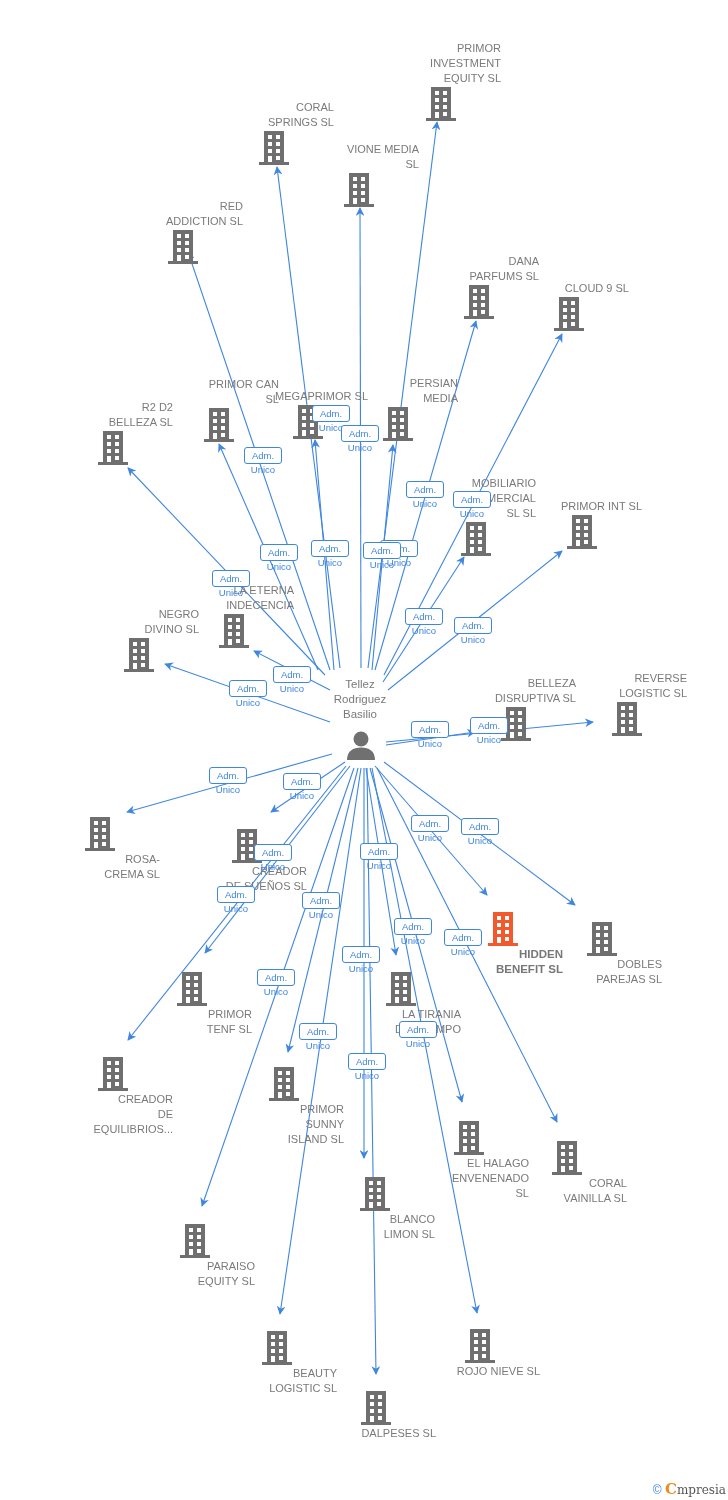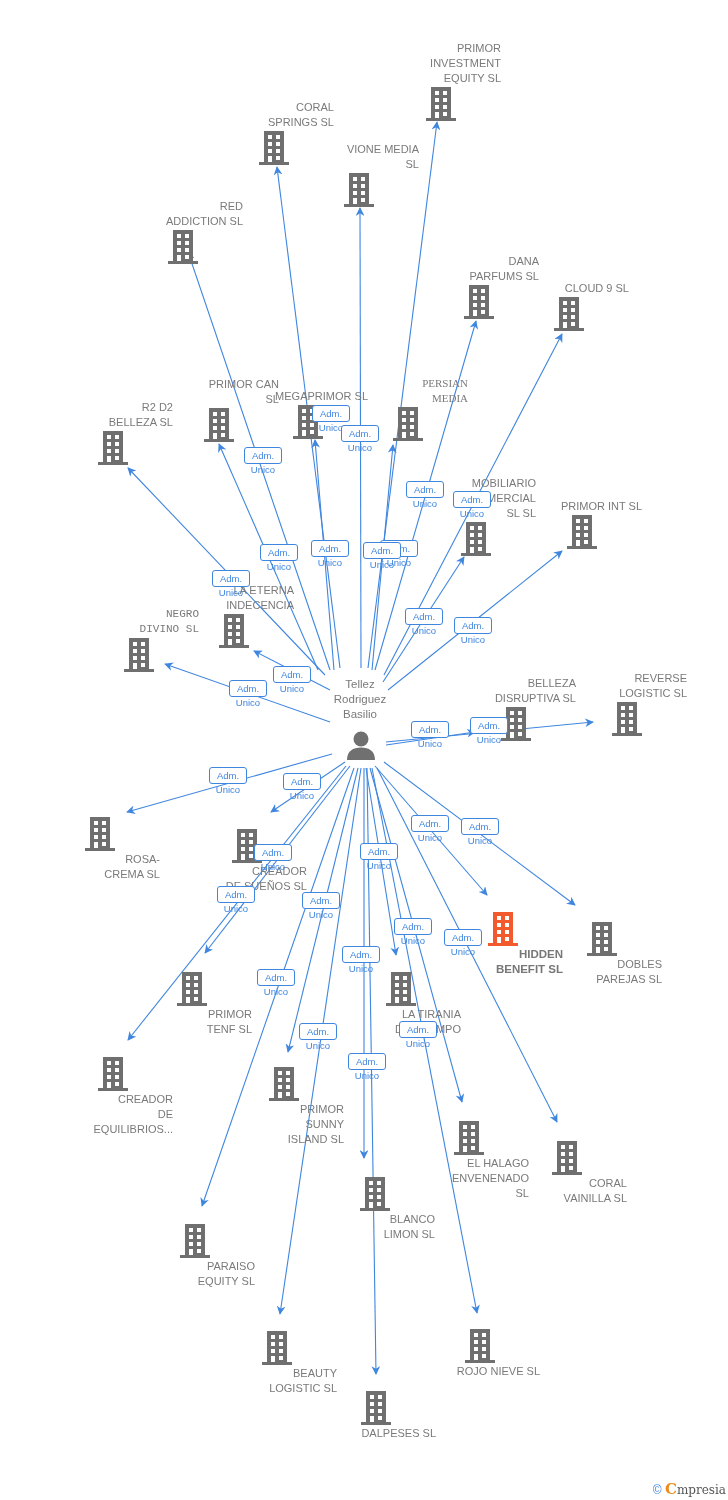--- a/index.html
+++ b/index.html
@@ -163,21 +163,21 @@
           <rect x="2" y="32" width="30" height="3" fill="#6f6f6f"></rect>
           <rect x="11" y="5" width="4" height="4" fill="#fff"></rect>
           <rect x="19" y="5" width="4" height="4" fill="#fff"></rect>
           <rect x="11" y="12" width="4" height="4" fill="#fff"></rect>
           <rect x="19" y="12" width="4" height="4" fill="#fff"></rect>
           <rect x="11" y="19" width="4" height="4" fill="#fff"></rect>
           <rect x="19" y="19" width="4" height="4" fill="#fff"></rect>
           <rect x="11" y="26" width="4" height="6" fill="#fff"></rect>
           <rect x="19" y="26" width="4" height="4" fill="#fff"></rect>
         </svg></span></div>
-    <div class="node" style="left: 348px; top: 370px; font-family: Liberation Serif, serif;"><span class="node-label">PERSIAN
+    <div class="node" style="left: 338px; top: 370px;"><span class="node-label">PERSIAN
 MEDIA</span><span><svg class="bld" width="34" height="36" viewBox="0 0 34 36">
           <rect x="7" y="1" width="20" height="32" fill="#6f6f6f"></rect>
           <rect x="2" y="32" width="30" height="3" fill="#6f6f6f"></rect>
           <rect x="11" y="5" width="4" height="4" fill="#fff"></rect>
           <rect x="19" y="5" width="4" height="4" fill="#fff"></rect>
           <rect x="11" y="12" width="4" height="4" fill="#fff"></rect>
           <rect x="19" y="12" width="4" height="4" fill="#fff"></rect>
           <rect x="11" y="19" width="4" height="4" fill="#fff"></rect>
           <rect x="19" y="19" width="4" height="4" fill="#fff"></rect>
           <rect x="11" y="26" width="4" height="6" fill="#fff"></rect>
@@ -228,21 +228,21 @@
           <rect x="2" y="32" width="30" height="3" fill="#6f6f6f"></rect>
           <rect x="11" y="5" width="4" height="4" fill="#fff"></rect>
           <rect x="19" y="5" width="4" height="4" fill="#fff"></rect>
           <rect x="11" y="12" width="4" height="4" fill="#fff"></rect>
           <rect x="19" y="12" width="4" height="4" fill="#fff"></rect>
           <rect x="11" y="19" width="4" height="4" fill="#fff"></rect>
           <rect x="19" y="19" width="4" height="4" fill="#fff"></rect>
           <rect x="11" y="26" width="4" height="6" fill="#fff"></rect>
           <rect x="19" y="26" width="4" height="4" fill="#fff"></rect>
         </svg></span></div>
-    <div class="node" style="left: 79px; top: 601px; font-family: Liberation Mono, monospace;"><span class="node-label">NEGRO
+    <div class="node" style="left: 79px; top: 601px;"><span class="node-label">NEGRO
 DIVINO SL</span><span><svg class="bld" width="34" height="36" viewBox="0 0 34 36">
           <rect x="7" y="1" width="20" height="32" fill="#6f6f6f"></rect>
           <rect x="2" y="32" width="30" height="3" fill="#6f6f6f"></rect>
           <rect x="11" y="5" width="4" height="4" fill="#fff"></rect>
           <rect x="19" y="5" width="4" height="4" fill="#fff"></rect>
           <rect x="11" y="12" width="4" height="4" fill="#fff"></rect>
           <rect x="19" y="12" width="4" height="4" fill="#fff"></rect>
           <rect x="11" y="19" width="4" height="4" fill="#fff"></rect>
           <rect x="19" y="19" width="4" height="4" fill="#fff"></rect>
           <rect x="11" y="26" width="4" height="6" fill="#fff"></rect>

